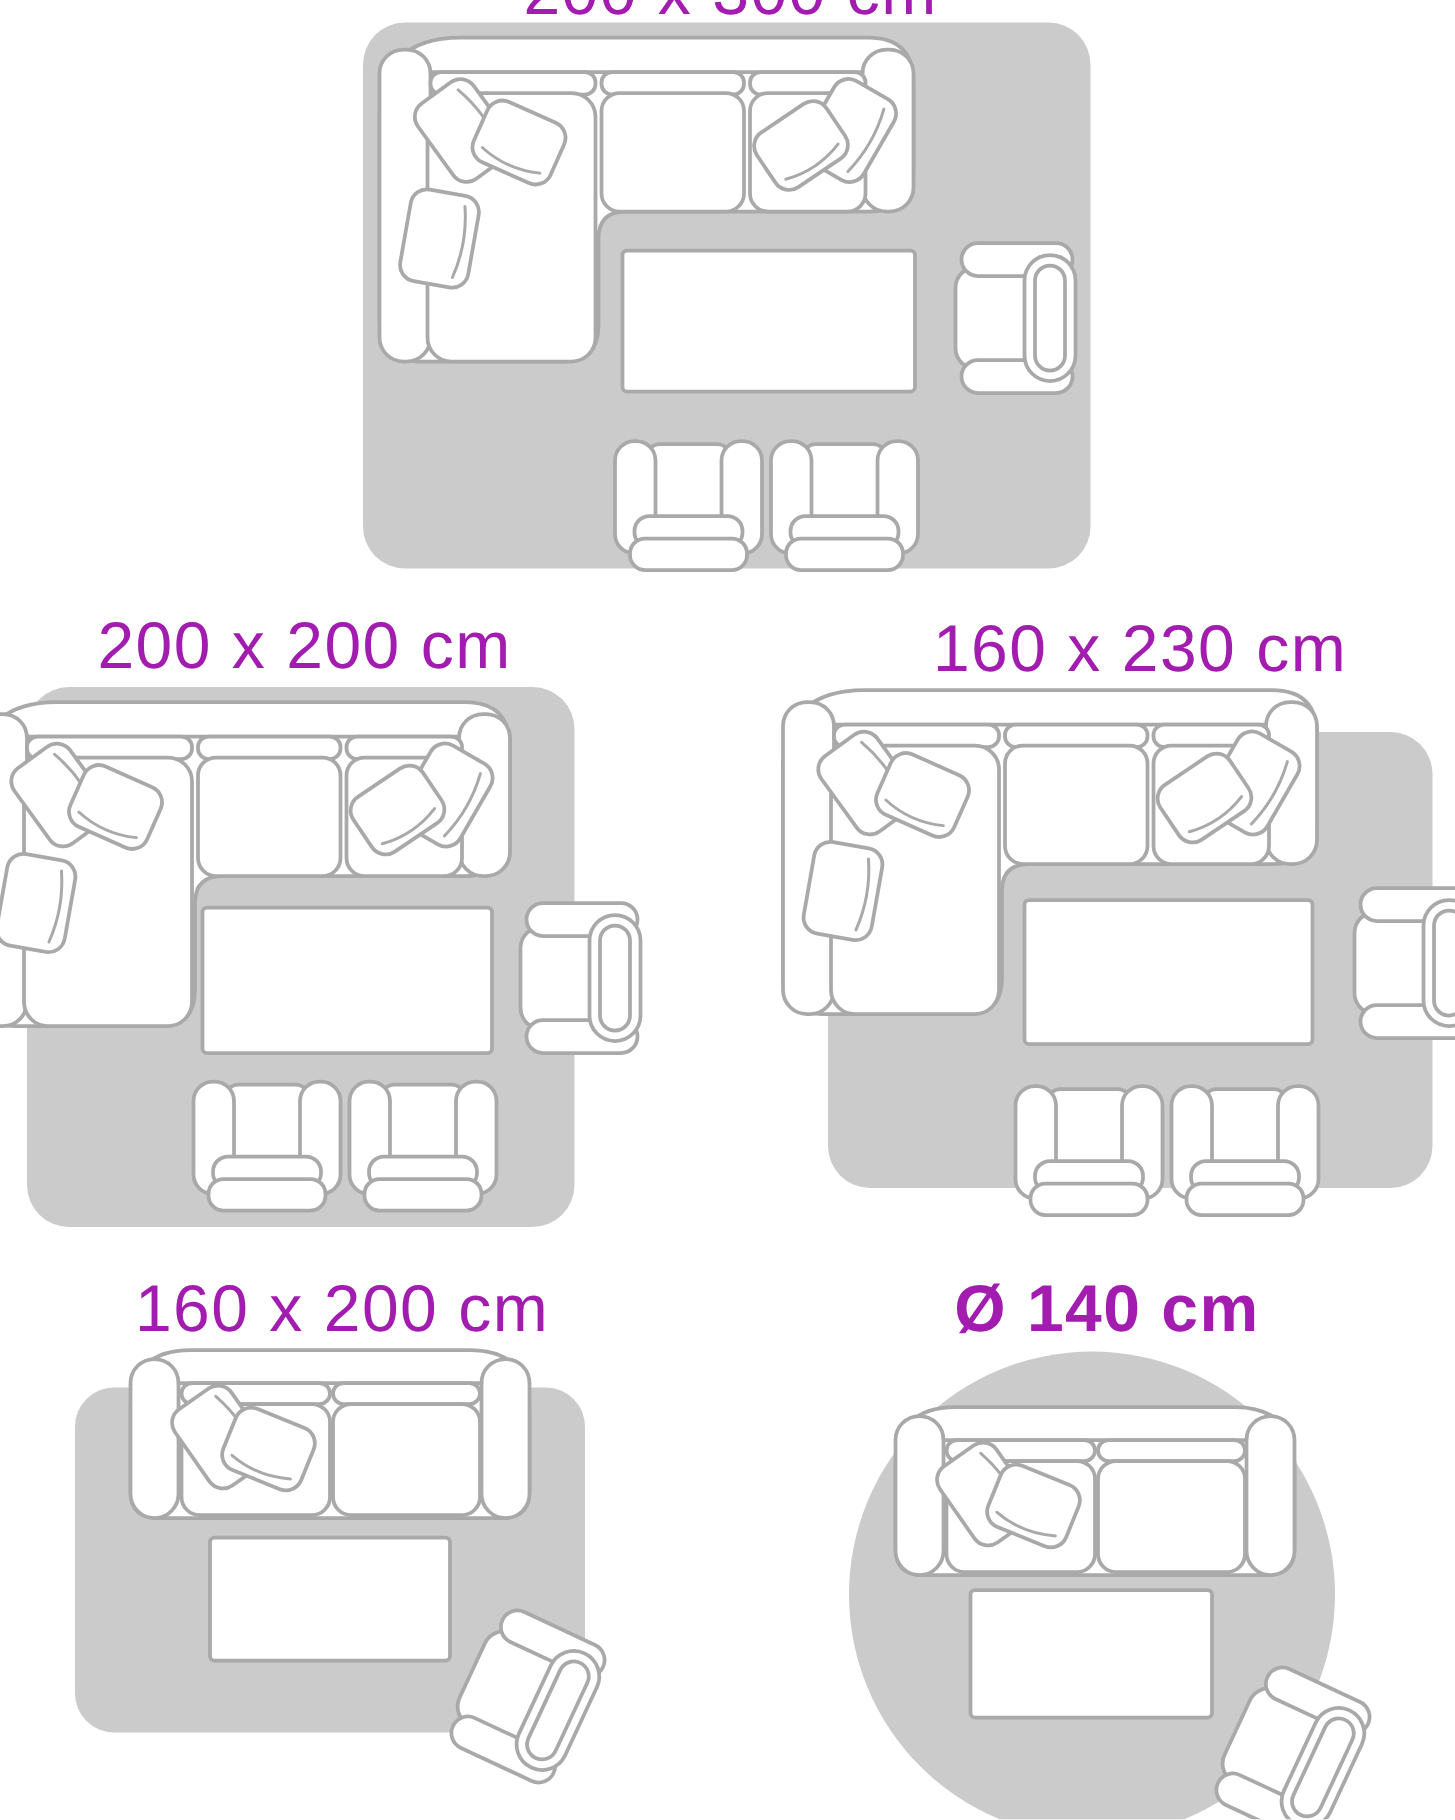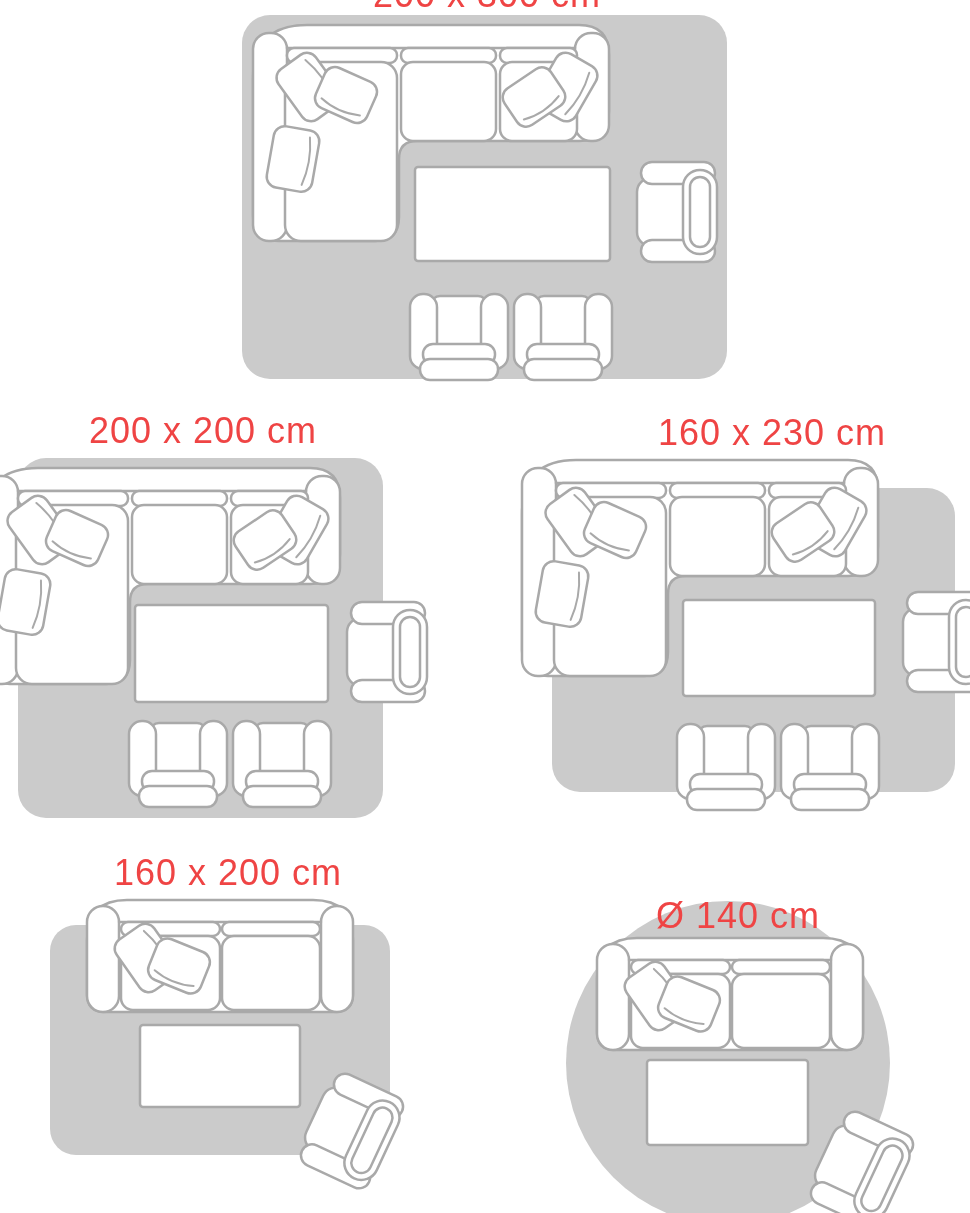--- a/index.html
+++ b/index.html
@@ -38,24 +38,24 @@
   .seam {
     fill: none;
     stroke: #a9a9a9;
     stroke-width: 2;
     stroke-linecap: round;
   }
   .size-label {
     position: absolute;
     transform: translateX(-50%);
     white-space: nowrap;
-    font-size: 36px;
+    font-size: 44px;
     line-height: 40px;
     letter-spacing: 1px;
-    color: #ef4444;
+    color: #a21caf;
   }
 </style>
 </head>
 <body>
 
 <div class="canvas">
 
   <svg class="scene" width="970" height="1213" viewBox="0 0 970 1213">
     <defs>
 
@@ -161,17 +161,17 @@
       <use href="#sofa-2" x="597" y="938" width="266" height="112"></use>
       <rect class="f" x="647" y="1060" width="161" height="85" rx="3"></rect>
       <g transform="translate(862 1169) rotate(25)">
         <use href="#armchair" x="-41" y="-50" width="82" height="100"></use>
       </g>
     </g>
   </svg>
 
   <div class="size-label" style="left:487px; top:-25px;">200 x 300 cm</div>
   <div class="size-label" style="left:203px; top:411px;">200 x 200 cm</div>
-  <div class="size-label" style="left:760px; top:413px;margin-left:12px;">160 x 230 cm</div>
+  <div class="size-label" style="left:760px; top:413px;">160 x 230 cm</div>
   <div class="size-label" style="left:228px; top:853px;">160 x 200 cm</div>
-  <div class="size-label" style="left:738px; top:896px;">Ø 140 cm</div>
+  <div class="size-label" style="left:738px; top:853px;font-weight:bold;">Ø 140 cm</div>
 
 </div>
 
 </body></html>

